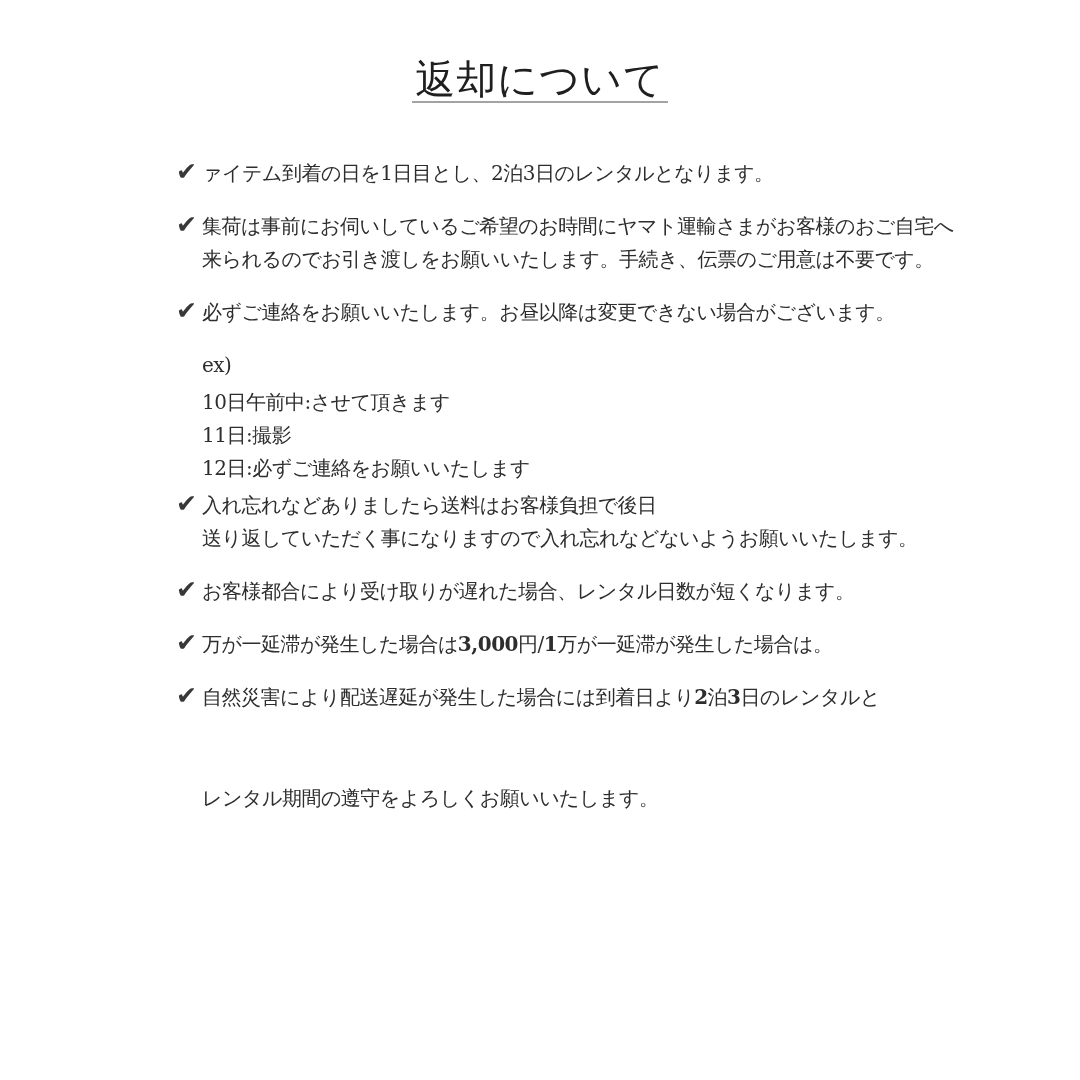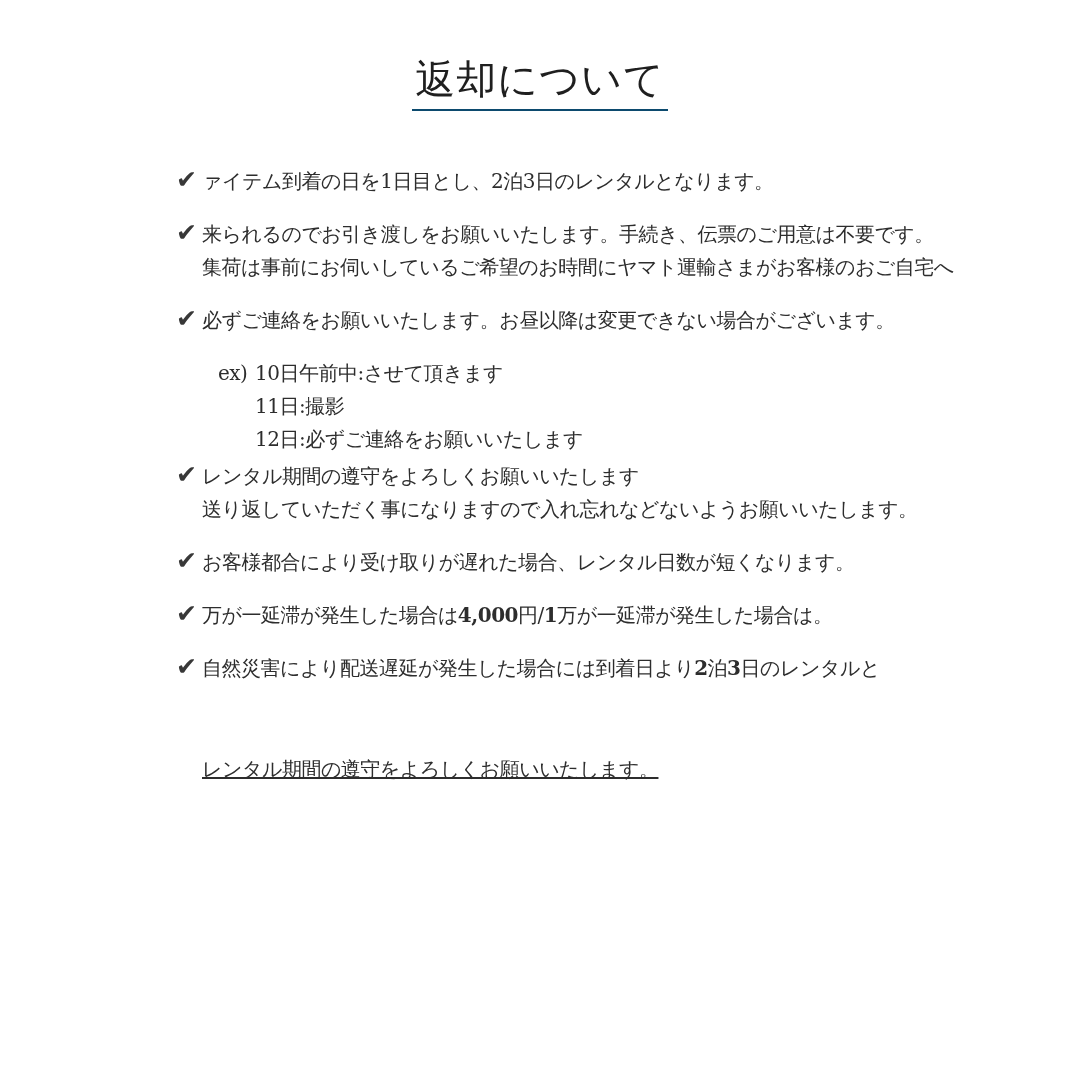--- a/index.html
+++ b/index.html
@@ -25,22 +25,22 @@
     padding-top: 57px;
   }
   .title {
     display: inline-block;
     margin: 0;
     font-size: 40px;
     font-weight: 500;
     line-height: 1.1;
     letter-spacing: 1px;
     color: var(--color-title);
-    border-bottom: 2px solid #0c4a6e;
-    padding: 0 3px 8px 3px;
+    border-bottom: 2px solid #a3a3a3;
+    padding: 0 3px 0 3px;
   }
 
   .content {
     margin: 54px 80px 0 178px;
     font-size: 20px;
     line-height: 33px;
     letter-spacing: -0.5px;
   }
 
   .bullet {
@@ -56,86 +56,86 @@
     font-weight: bold;
     font-size: 25px;
     line-height: 28px;
     color: var(--color-checkmark);
     letter-spacing: 0;
   }
   .bold { font-weight: bold; }
 
   .example {
     display: flex;
-    margin: 0 0 4px 40px;
+    margin: 0 0 4px 24px;
+    flex-direction: column;
   }
   .ex-prefix {
     width: 37px;
     flex: 0 0 37px;
   }
   .ex-line { white-space: nowrap; }
 
   .closing {
     margin: 68px 0 0 0;
     padding-left: 24px;
-    text-decoration: underline;
   }
 </style>
 </head>
 <body>
 
 <div class="page">
   <div class="title-wrap">
     <h1 class="title">返却について</h1>
   </div>
   <div class="content">
       <div class="bullet">
         <span class="check">✔</span>
         <div class="text">
           <div class="line"><span>ァイテム到着の日を1日目とし、2泊3日のレンタルとなります。</span></div>
         </div>
       </div>
       <div class="bullet">
         <span class="check">✔</span>
         <div class="text">
+          <div class="line"><span>集荷は事前にお伺いしているご希望のお時間にヤマト運輸さまがお客様のおご自宅へ</span></div>
           <div class="line"><span>来られるのでお引き渡しをお願いいたします。手続き、伝票のご用意は不要です。</span></div>
-          <div class="line"><span>集荷は事前にお伺いしているご希望のお時間にヤマト運輸さまがお客様のおご自宅へ</span></div>
         </div>
       </div>
       <div class="bullet">
         <span class="check">✔</span>
         <div class="text">
           <div class="line"><span>必ずご連絡をお願いいたします。お昼以降は変更できない場合がございます。</span></div>
         </div>
       </div>
       <div class="example">
         <span class="ex-prefix">ex)</span>
         <div class="ex-lines">
           <div class="ex-line">10日午前中:させて頂きます</div>
           <div class="ex-line">11日:撮影</div>
           <div class="ex-line">12日:必ずご連絡をお願いいたします</div>
         </div>
       </div>
       <div class="bullet">
         <span class="check">✔</span>
         <div class="text">
-          <div class="line"><span>レンタル期間の遵守をよろしくお願いいたします</span></div>
+          <div class="line"><span>入れ忘れなどありましたら送料はお客様負担で後日</span></div>
           <div class="line"><span>送り返していただく事になりますので入れ忘れなどないようお願いいたします。</span></div>
         </div>
       </div>
       <div class="bullet">
         <span class="check">✔</span>
         <div class="text">
           <div class="line"><span>お客様都合により受け取りが遅れた場合、レンタル日数が短くなります。</span></div>
         </div>
       </div>
       <div class="bullet">
         <span class="check">✔</span>
         <div class="text">
-          <div class="line"><span>万が一延滞が発生した場合は</span><span class="bold">4,000</span><span>円/</span><span class="bold">1</span><span>万が一延滞が発生した場合は。</span></div>
+          <div class="line"><span>万が一延滞が発生した場合は</span><span class="bold">3,000</span><span>円/</span><span class="bold">1</span><span>万が一延滞が発生した場合は。</span></div>
         </div>
       </div>
       <div class="bullet">
         <span class="check">✔</span>
         <div class="text">
           <div class="line"><span>自然災害により配送遅延が発生した場合には到着日より</span><span class="bold">2</span><span>泊</span><span class="bold">3</span><span>日のレンタルと</span></div>
         </div>
       </div>
       <p class="closing">レンタル期間の遵守をよろしくお願いいたします。</p>
     </div>

